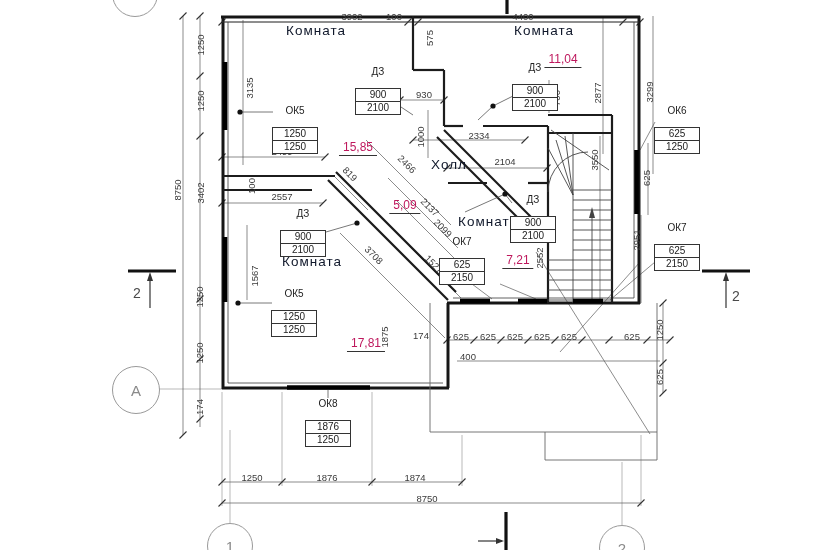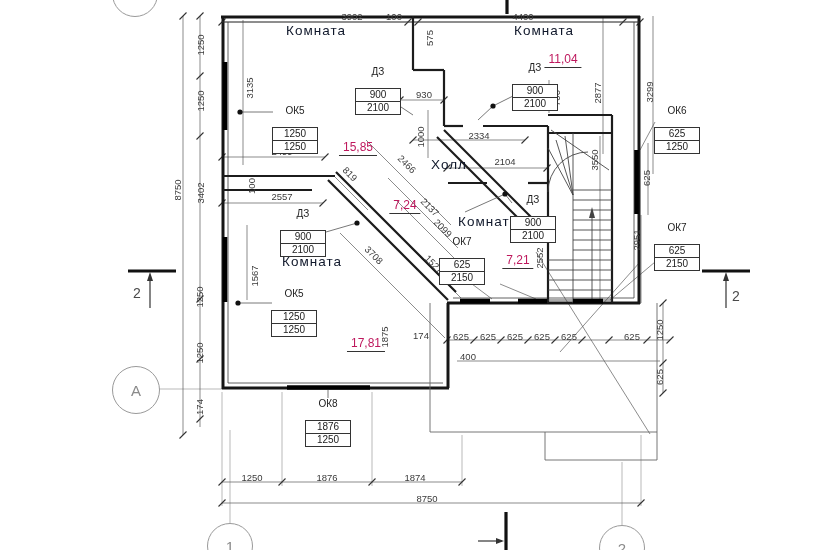--- a/index.html
+++ b/index.html
@@ -284,21 +284,21 @@
       <span class="dim r90 lbl" style="left: 199px; top: 407px;">174</span>
       <span class="dim r0 lbl" style="left: 252px; top: 477px;">1250</span>
       <span class="dim r0 lbl" style="left: 327px; top: 477px;">1876</span>
       <span class="dim r0 lbl" style="left: 415px; top: 477px;">1874</span>
       <span class="dim r0 lbl" style="left: 427px; top: 498px;">8750</span>
       <span class="room-label lbl" style="left: 316px; top: 30px;">Комната</span>
       <span class="room-area r0 lbl" style="left: 358px; top: 148px;">15,85</span>
       <span class="room-label lbl" style="left: 544px; top: 30px;">Комната</span>
       <span class="room-area r0 lbl" style="left: 563px; top: 60px;">11,04</span>
       <span class="room-label lbl" style="left: 449px; top: 164px;">Холл</span>
-      <span class="room-area r0 lbl" style="left: 405px; top: 206px;">7,24</span>
+      <span class="room-area r0 lbl" style="left: 405px; top: 206px;">5,09</span>
       <span class="room-label lbl" style="left: 488px; top: 221px;">Комната</span>
       <span class="room-area r0 lbl" style="left: 518px; top: 261px;">7,21</span>
       <span class="room-label lbl" style="left: 312px; top: 261px;">Комната</span>
       <span class="room-area r0 lbl" style="left: 366px; top: 344px;">17,81</span>
       <div class="spec" style="left: 295px; top: 105px; position: absolute;"><div class="spec-title">ОК5</div><div class="spec-val">1250</div><div class="spec-val">1250</div></div>
       <div class="spec" style="left: 378px; top: 66px; position: absolute;"><div class="spec-title">ДЗ</div><div class="spec-val">900</div><div class="spec-val">2100</div></div>
       <div class="spec" style="left: 535px; top: 62px; position: absolute;"><div class="spec-title">ДЗ</div><div class="spec-val">900</div><div class="spec-val">2100</div></div>
       <div class="spec" style="left: 677px; top: 105px; position: absolute;"><div class="spec-title">ОК6</div><div class="spec-val">625</div><div class="spec-val">1250</div></div>
       <div class="spec" style="left: 533px; top: 194px; position: absolute;"><div class="spec-title">ДЗ</div><div class="spec-val">900</div><div class="spec-val">2100</div></div>
       <div class="spec" style="left: 677px; top: 222px; position: absolute;"><div class="spec-title">ОК7</div><div class="spec-val">625</div><div class="spec-val">2150</div></div>

